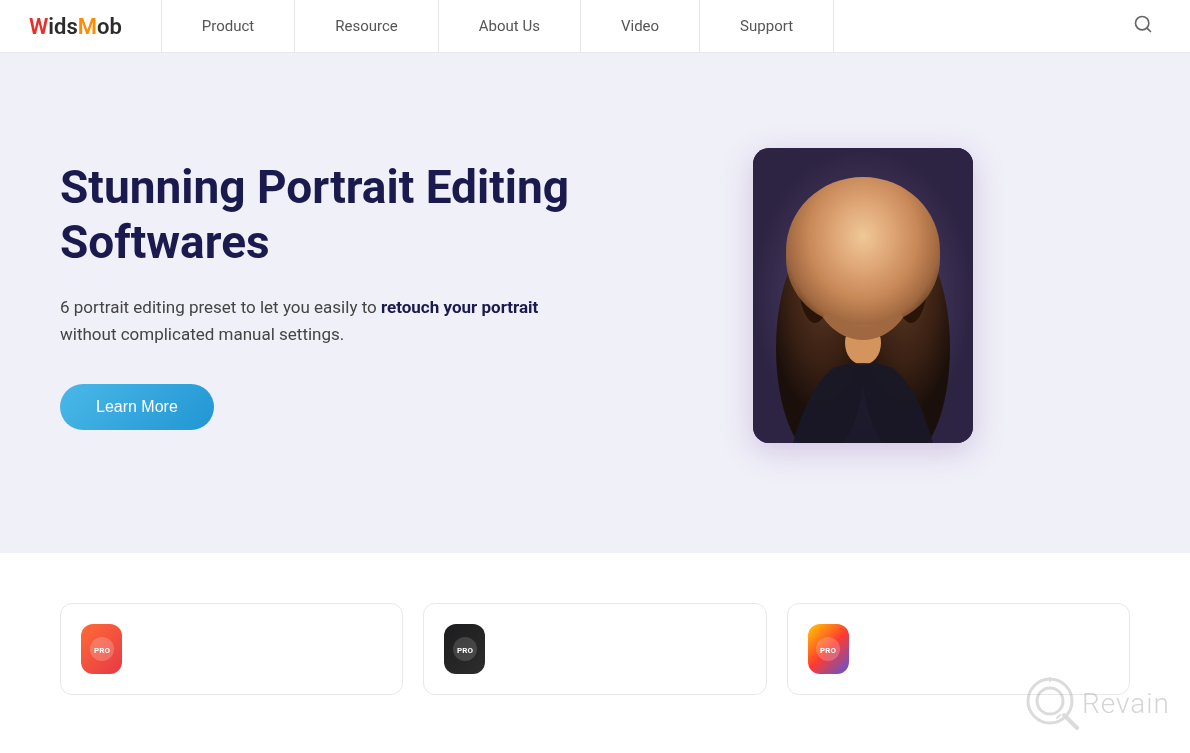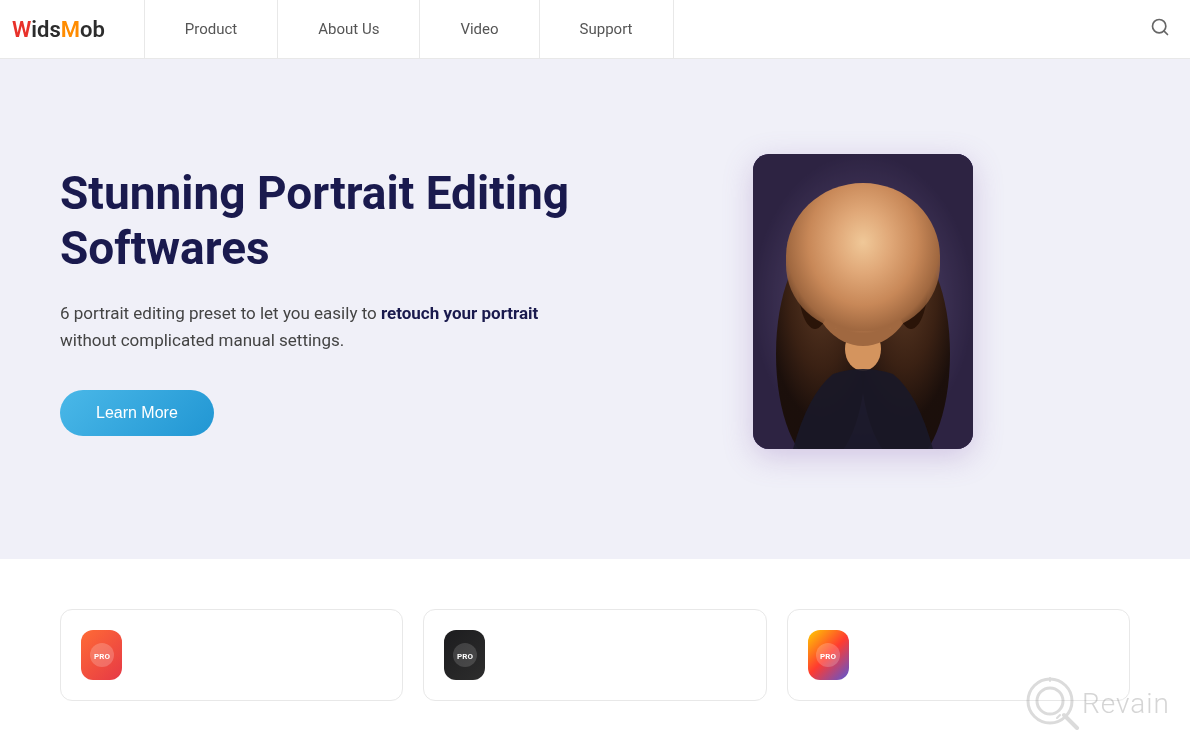--- a/index.html
+++ b/index.html
@@ -12,24 +12,24 @@
       font-family: -apple-system, BlinkMacSystemFont, 'Segoe UI', Roboto, sans-serif;
       width: 1190px;
       overflow-x: hidden;
       background: #fff;
     }
 
     
     .navbar {
       display: flex;
       align-items: center;
-      height: 59px;
+      height: 53px;
       background: #fff;
       border-bottom: 1px solid #e8e8e8;
-      padding: 0 12px;
+      padding: 0 29px;
       position: relative;
       z-index: 10;
     }
 
     .logo {
       display: flex;
       align-items: center;
       margin-right: 40px;
       text-decoration: none;
     }
@@ -225,20 +225,23 @@
 <nav class="navbar">
   <a class="logo" href="#">
     <span class="logo-widsmob">
       <span class="logo-w-span">W</span><span class="logo-ids-span">ids</span><span class="logo-m-span">M</span><span class="logo-ob-span">ob</span>
     </span>
   </a>
 
   <div class="nav-items">
     <a class="nav-item" href="#">
       <span>Product</span>
+    </a>
+    <a class="nav-item" href="#">
+      <span>Resource</span>
     </a>
     <a class="nav-item" href="#">
       <span>About Us</span>
     </a>
     <a class="nav-item" href="#">
       <span>Video</span>
     </a>
     <a class="nav-item" href="#">
       <span>Support</span>
     </a>

